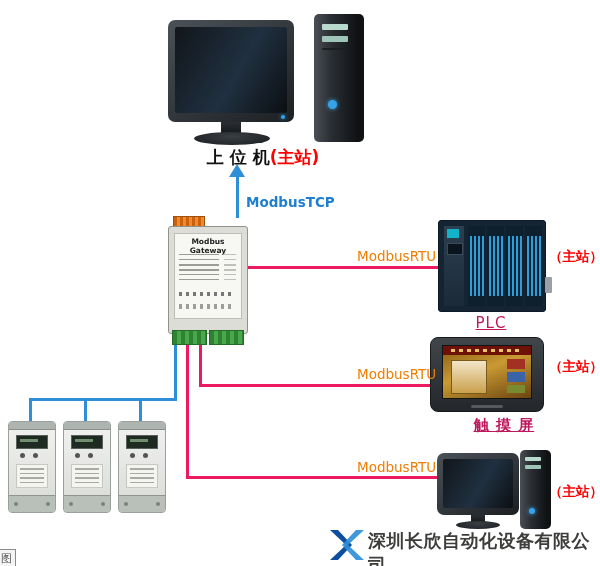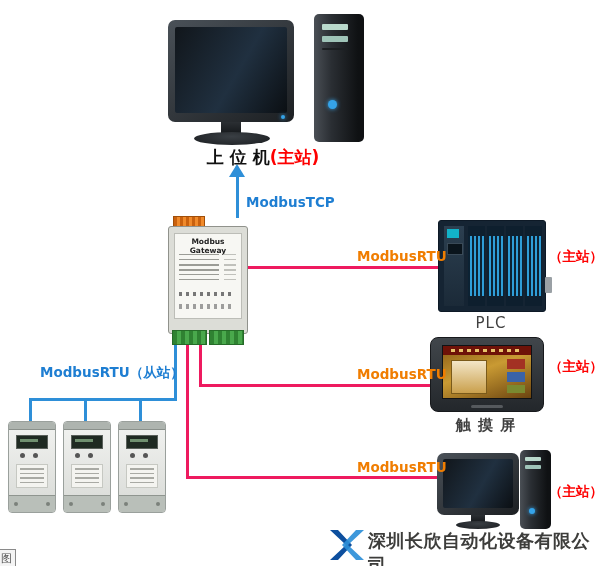--- a/index.html
+++ b/index.html
@@ -8,23 +8,23 @@
   .abs{position:absolute;}
   
   .wire{position:absolute;}
   .wire.blue{background:var(--blue-line,#2e8fd8);}
   .wire.pink{background:var(--pink-line,#ee1a5f);}
   .arrow-up{position:absolute;width:0;height:0;border-left:8px solid transparent;
             border-right:8px solid transparent;border-bottom:13px solid var(--blue-line,#2e8fd8);}
   
   .lbl{position:absolute;white-space:nowrap;}
   .lbl.blue{color:var(--blue-text,#1e7ed2);font-weight:700;font-size:13.5px;}
-  .lbl.orange{color:var(--orange-text,#f07d00);font-weight:700;font-size:13.5px;}
+  .lbl.orange{color:var(--orange-text,#f07d00);font-weight:400;font-size:13.5px;}
   .lbl.red{color:var(--red-text,#fe0000);font-weight:700;font-size:13.5px;}
-  .lbl.dev{color:#404040;font-size:15px;letter-spacing:1px;text-align:center;}
+  .lbl.dev{color:#be185d;font-size:15px;letter-spacing:1px;text-align:center;text-decoration:underline;}
   
   .mon-frame{position:absolute;background:linear-gradient(145deg,#4a5158,#1c1f22);border-radius:7px;}
   .mon-screen{position:absolute;left:7px;top:7px;right:7px;bottom:9px;border-radius:2px;
               background:linear-gradient(120deg,#11161b,#203040 55%,#0b0f13);}
   .led{position:absolute;border-radius:50%;background:#35a3e8;box-shadow:0 0 4px #35a3e8;}
   .mon-neck{position:absolute;background:linear-gradient(#2b2f33,#131619);}
   .mon-base{position:absolute;border-radius:50%;background:radial-gradient(ellipse at 50% 35%,#3a3f44,#1a1d20);}
   
   .tower{position:absolute;border-radius:5px;background:linear-gradient(90deg,#4a4f55,#2a2e33 35%,#0f1113 88%);}
   .bay{position:absolute;border-radius:1px;}
@@ -211,26 +211,25 @@
     <span>上 位 机</span><span style="color:var(--red-text,#fe0000);">(主站)</span>
   </div>
 
 
   <div class="lbl orange" style="left:357px;top:248px;">ModbusRTU</div>
   <div class="lbl red" style="left:549px;top:248px;">（主站）</div>
   <div class="lbl dev" style="left:438px;top:314px;width:106px;">PLC</div>
 
   <div class="lbl orange" style="left:357px;top:366px;">ModbusRTU</div>
   <div class="lbl red" style="left:549px;top:358px;">（主站）</div>
-  <div class="lbl dev" style="left:430px;top:416px;width:112px;font-weight:600;text-align:center;">触 摸 屏</div>
+  <div class="lbl dev" style="left:448px;top:416px;width:112px;font-weight:600;text-align:center;">触 摸 屏</div>
 
   <div class="lbl orange" style="left:357px;top:459px;">ModbusRTU</div>
   <div class="lbl red" style="left:549px;top:483px;">（主站）</div>
 
-  <div class="lbl blue" style="left:40px;top:364px;">ModbusRTU（从站）</div>
 
   <div class="abs" style="left:327px;top:527px;width:40px;height:36px;">
     <svg width="40" height="36" viewBox="0 0 40 36">
       <path d="M3 3 L19 18 L3 33 L11 33 L25 18 L11 3 Z" fill="#0d4f9e"></path>
       <path d="M37 3 L21 18 L37 33 L29 33 L15 18 L29 3 Z" fill="#2e8fd8" opacity="0.92"></path>
     </svg>
   </div>
   <div class="company-cn" style="left:368px;top:529px;">深圳长欣自动化设备有限公司</div>
 
   <div class="corner" style="left:-3px;top:549px;width:17px;height:18px;">图</div>

